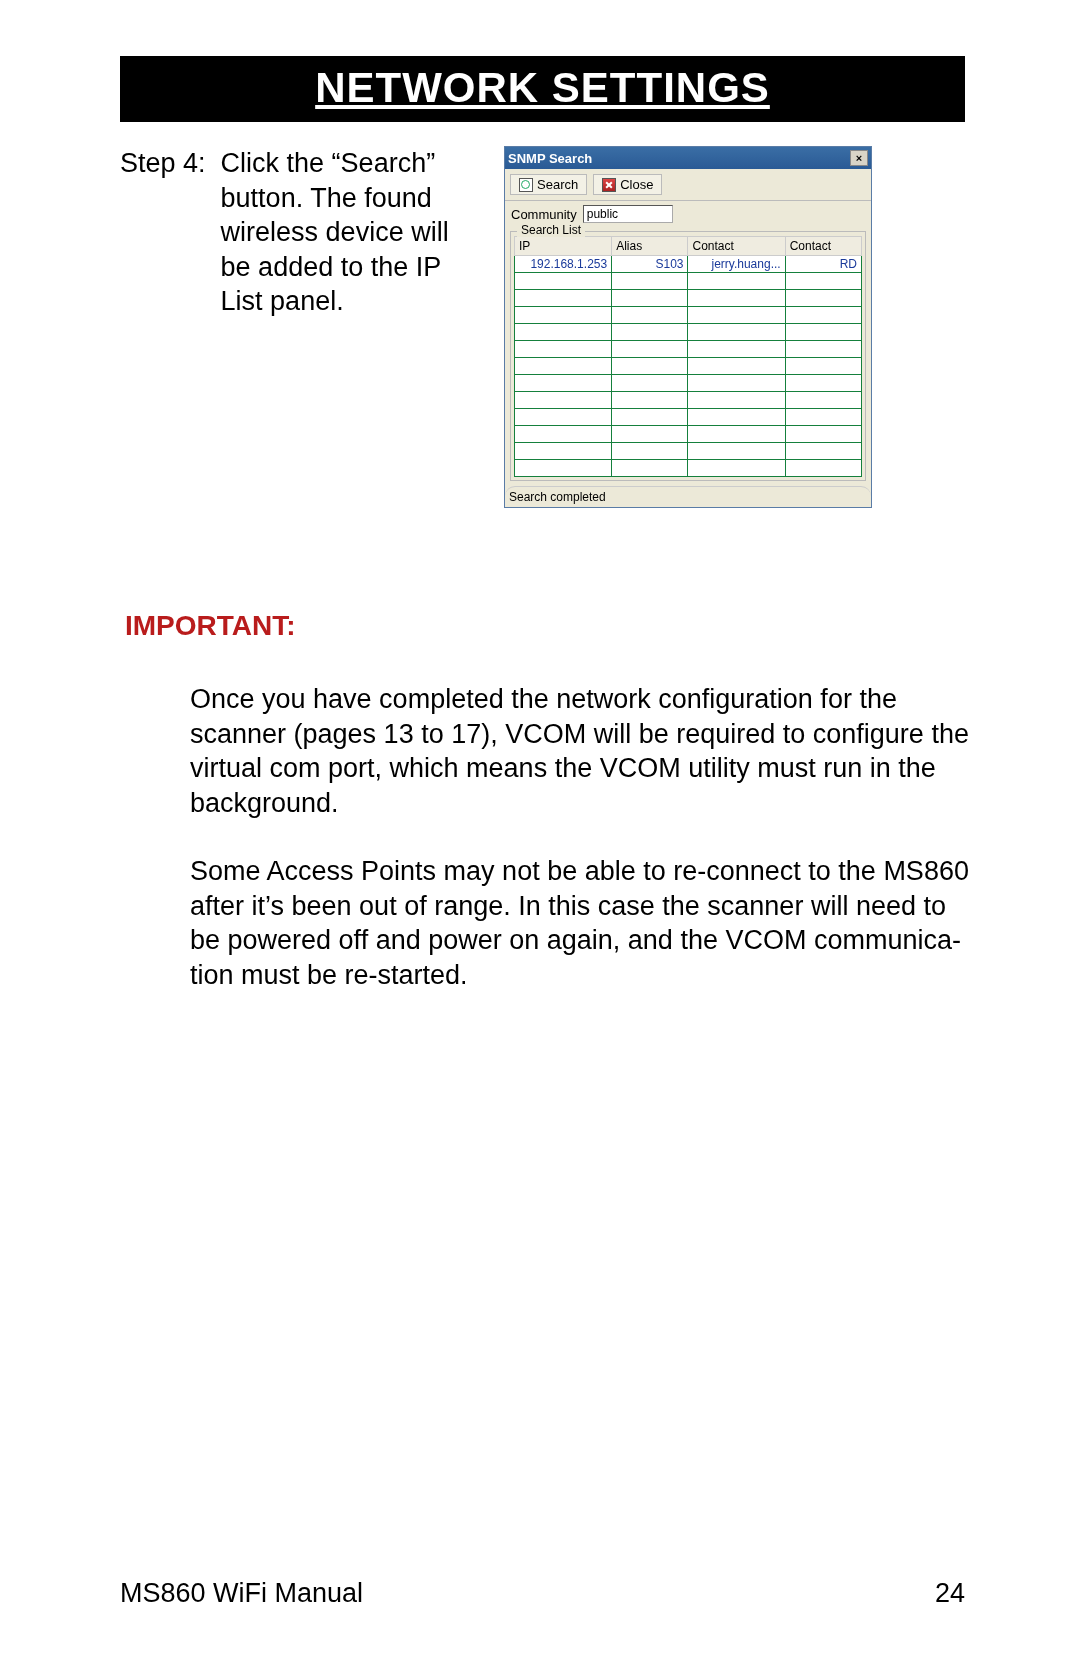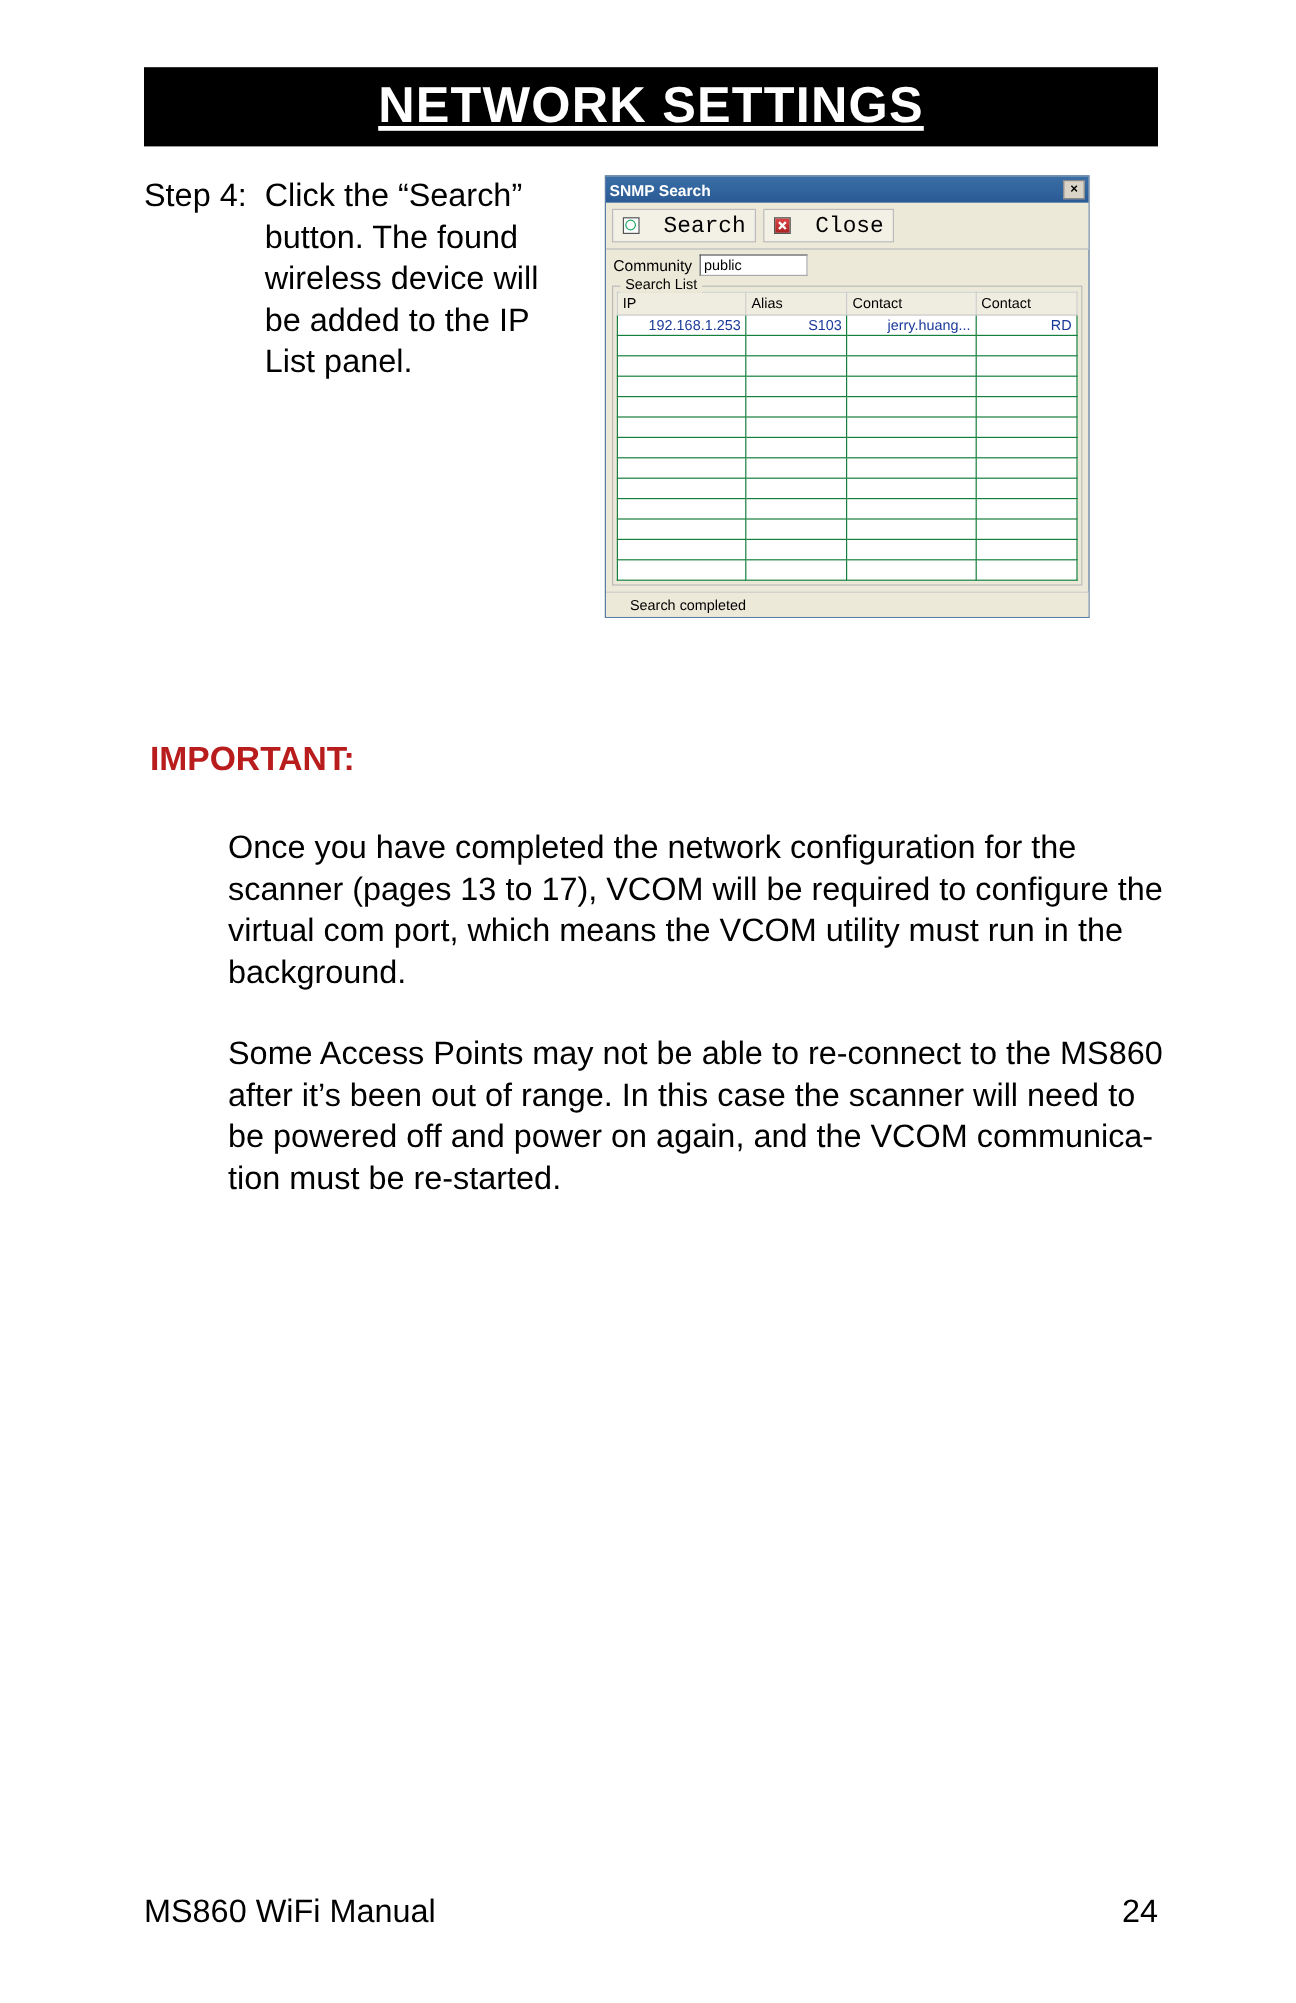--- a/index.html
+++ b/index.html
@@ -3,42 +3,42 @@
 <meta charset="utf-8">
 <style>
   * { box-sizing: border-box; margin: 0; padding: 0; }
   html, body { width: 1080px; height: 1669px; background: #fff; font-family: Arial, Helvetica, sans-serif; color: #000; }
   .page { position: relative; width: 1080px; height: 1669px; padding: 56px 115px 60px 120px; }
   .title-bar { background: #000; color: #fff; font-size: 42px; font-weight: bold; letter-spacing: 1px; text-align: center; padding: 8px 0 10px 0; font-family: Arial, Helvetica, sans-serif; text-decoration: underline; }
   .main-row { display: flex; margin-top: 24px; gap: 24px; align-items: flex-start; }
   .step-block { width: 360px; font-size: 27px; line-height: 1.28; display: flex; }
   .step-label { white-space: pre; }
   .step-text { flex: 1; }
-  .snmp-wrap { border: 1px solid #5a7ca6; width: 404px; background: #ece9d8; font-family: Tahoma, Arial, sans-serif; }
+  .snmp-wrap { border: 1px solid #5a7ca6; width: 368px; background: #ece9d8; font-family: Tahoma, Arial, sans-serif; }
   .snmp-titlebar { display: flex; align-items: center; background: linear-gradient(#3a6ea5, #2a5a95); color: #fff; height: 22px; padding: 0 3px; font-size: 13px; font-weight: bold; }
   .snmp-titlebar .spacer { flex: 1; }
   .snmp-close { background: #d9d4c7; color: #000; width: 18px; height: 16px; font-size: 11px; line-height: 14px; text-align: center; border: 1px solid #888; font-weight: bold; }
   .snmp-toolbar { display: flex; gap: 6px; padding: 5px; background: #ece9d8; border-bottom: 1px solid #bbb; }
-  .tbtn { display: flex; align-items: center; gap: 20px; background: #f3f1e6; border: 1px solid #bbb; padding: 2px 8px; font-size: 19px; font-family: Liberation Mono, monospace; }
+  .tbtn { display: flex; align-items: center; gap: 4px; background: #f3f1e6; border: 1px solid #bbb; padding: 2px 8px; font-size: 13px; font-family: Liberation Sans, sans-serif; }
   .tbtn .ic { width: 14px; height: 14px; display: inline-block; }
   .ic.search { background: #fff; border: 1px solid #555; position: relative; }
   .ic.search::after { content: ""; position: absolute; width: 7px; height: 7px; border: 1.5px solid #2a6; border-radius: 50%; left: 1px; top: 1px; }
   .ic.close { background: linear-gradient(#d44,#a22); border: 1px solid #555; position: relative; }
   .ic.close::before, .ic.close::after { content: ""; position: absolute; left: 2px; top: 5px; width: 8px; height: 2px; background: #fff; }
   .ic.close::before { transform: rotate(45deg); }
   .ic.close::after { transform: rotate(-45deg); }
   .comm-row { padding: 4px 6px 8px 6px; font-size: 13px; display: flex; align-items: center; gap: 6px; }
   .comm-input { width: 90px; height: 18px; border: 1px inset #aaa; background: #fff; font-size: 12px; padding: 0 3px; font-family: Tahoma, Arial, sans-serif; }
   .fieldset { margin: 0 5px 5px 5px; border: 1px solid #bbb; padding: 4px 3px 3px 3px; background: #ece9d8; position: relative; }
   .legend { position: absolute; top: -9px; left: 6px; background: #ece9d8; padding: 0 4px; font-size: 12px; color: #000; }
   .grid { width: 100%; border-collapse: collapse; background: #fff; font-size: 12px; table-layout: fixed; }
   .grid th { background: #efece0; border: 1px solid #ccc; text-align: left; padding: 2px 4px; font-weight: normal; font-size: 12px; margin-left: 16px; }
   .grid td { border: 1px solid #15803d; padding: 1px 4px; height: 17px; color: #1a3a9a; overflow: hidden; text-overflow: ellipsis; white-space: nowrap; text-align: right; }
   .grid tr.empty td { color: transparent; }
-  .status { font-size: 12px; padding: 3px 20px; background: #ece9d8; border-top: 1px solid #ccc; color: #000; }
+  .status { font-size: 12px; padding: 3px 4px; background: #ece9d8; border-top: 1px solid #ccc; color: #000; border-radius: 10px; }
   .important-label { color: #b91c1c; font-weight: bold; font-size: 28px; margin-top: 102px; margin-left: 5px; }
   .body-text { margin-top: 40px; margin-left: 70px; width: 780px; font-size: 27px; line-height: 1.28; }
   .body-text p { margin-bottom: 34px; }
   .footer { position: absolute; left: 120px; right: 115px; bottom: 60px; display: flex; justify-content: space-between; font-size: 27px; }
 </style>
 </head>
 <body>
 
 <div class="page">
   <div class="title-bar">NETWORK SETTINGS</div>

